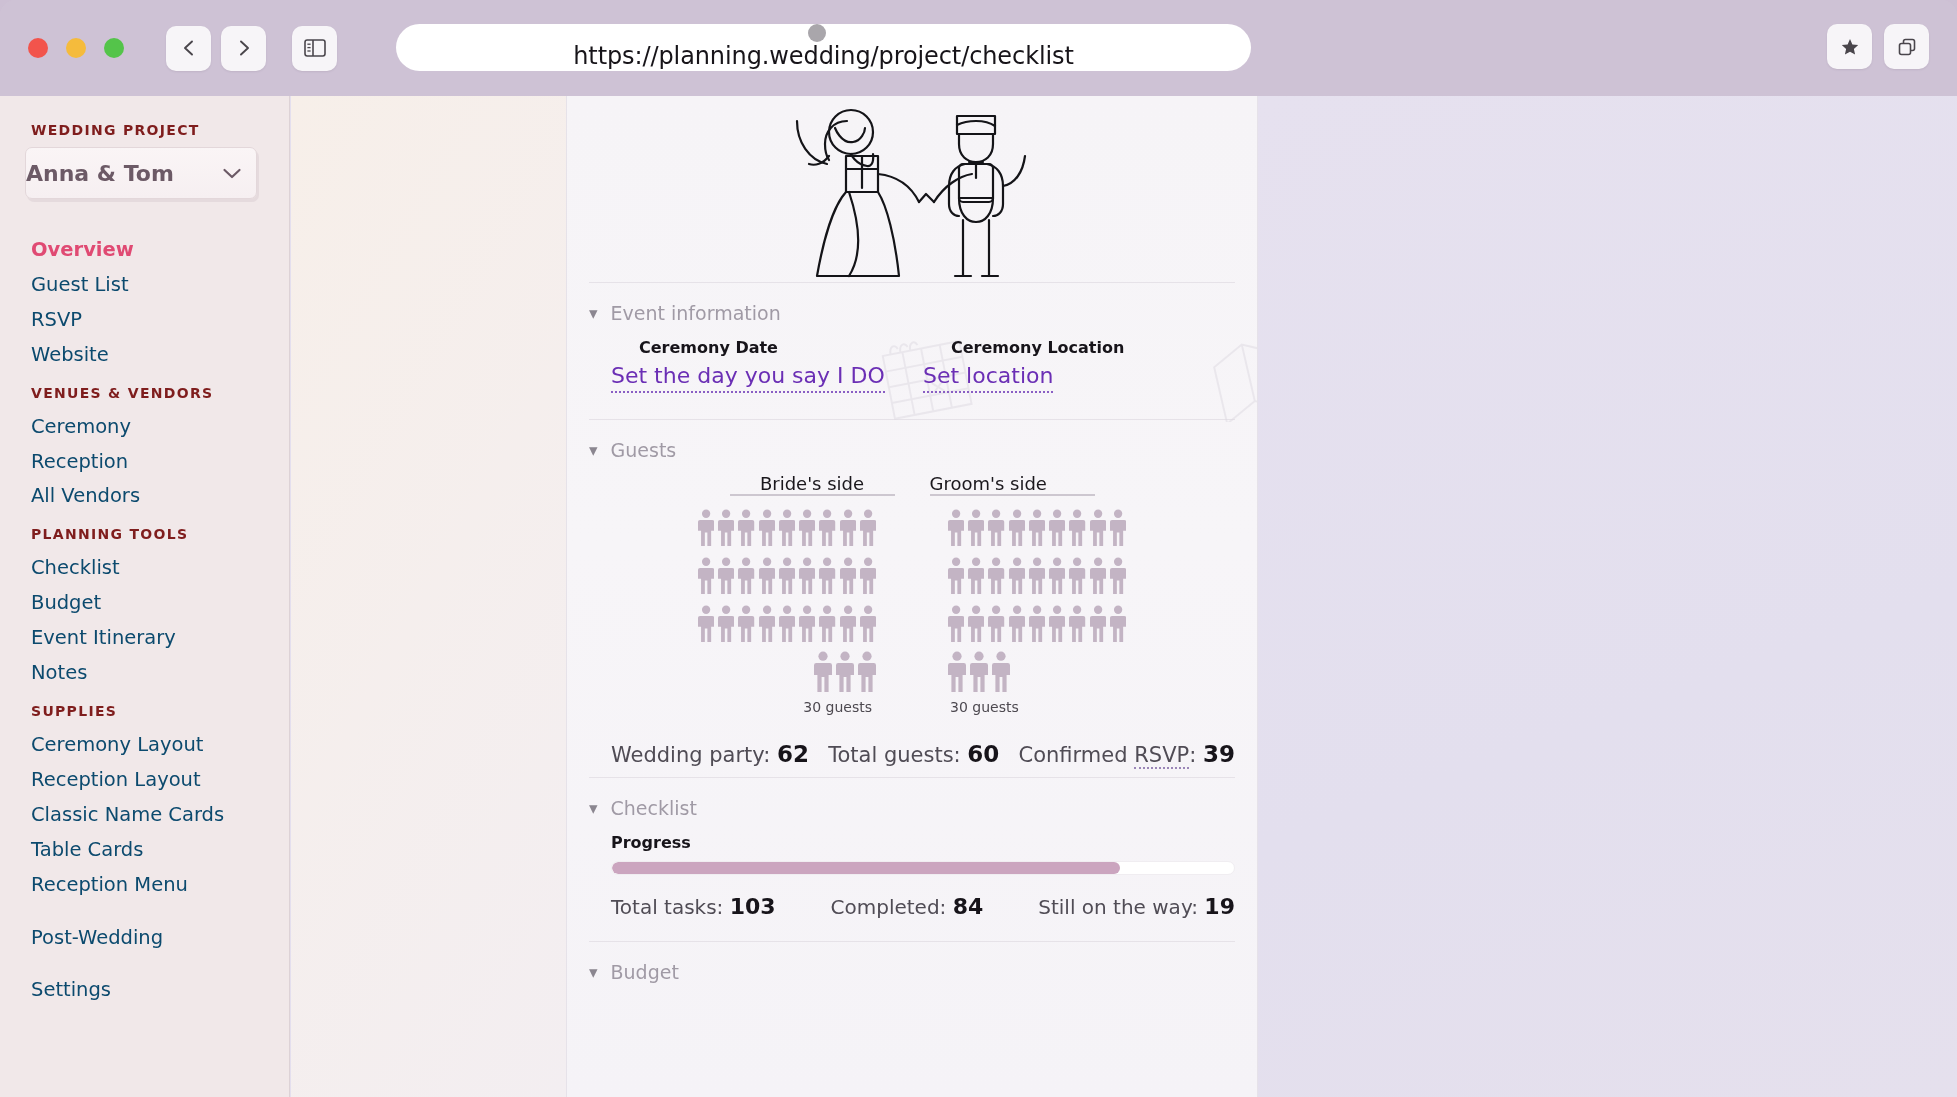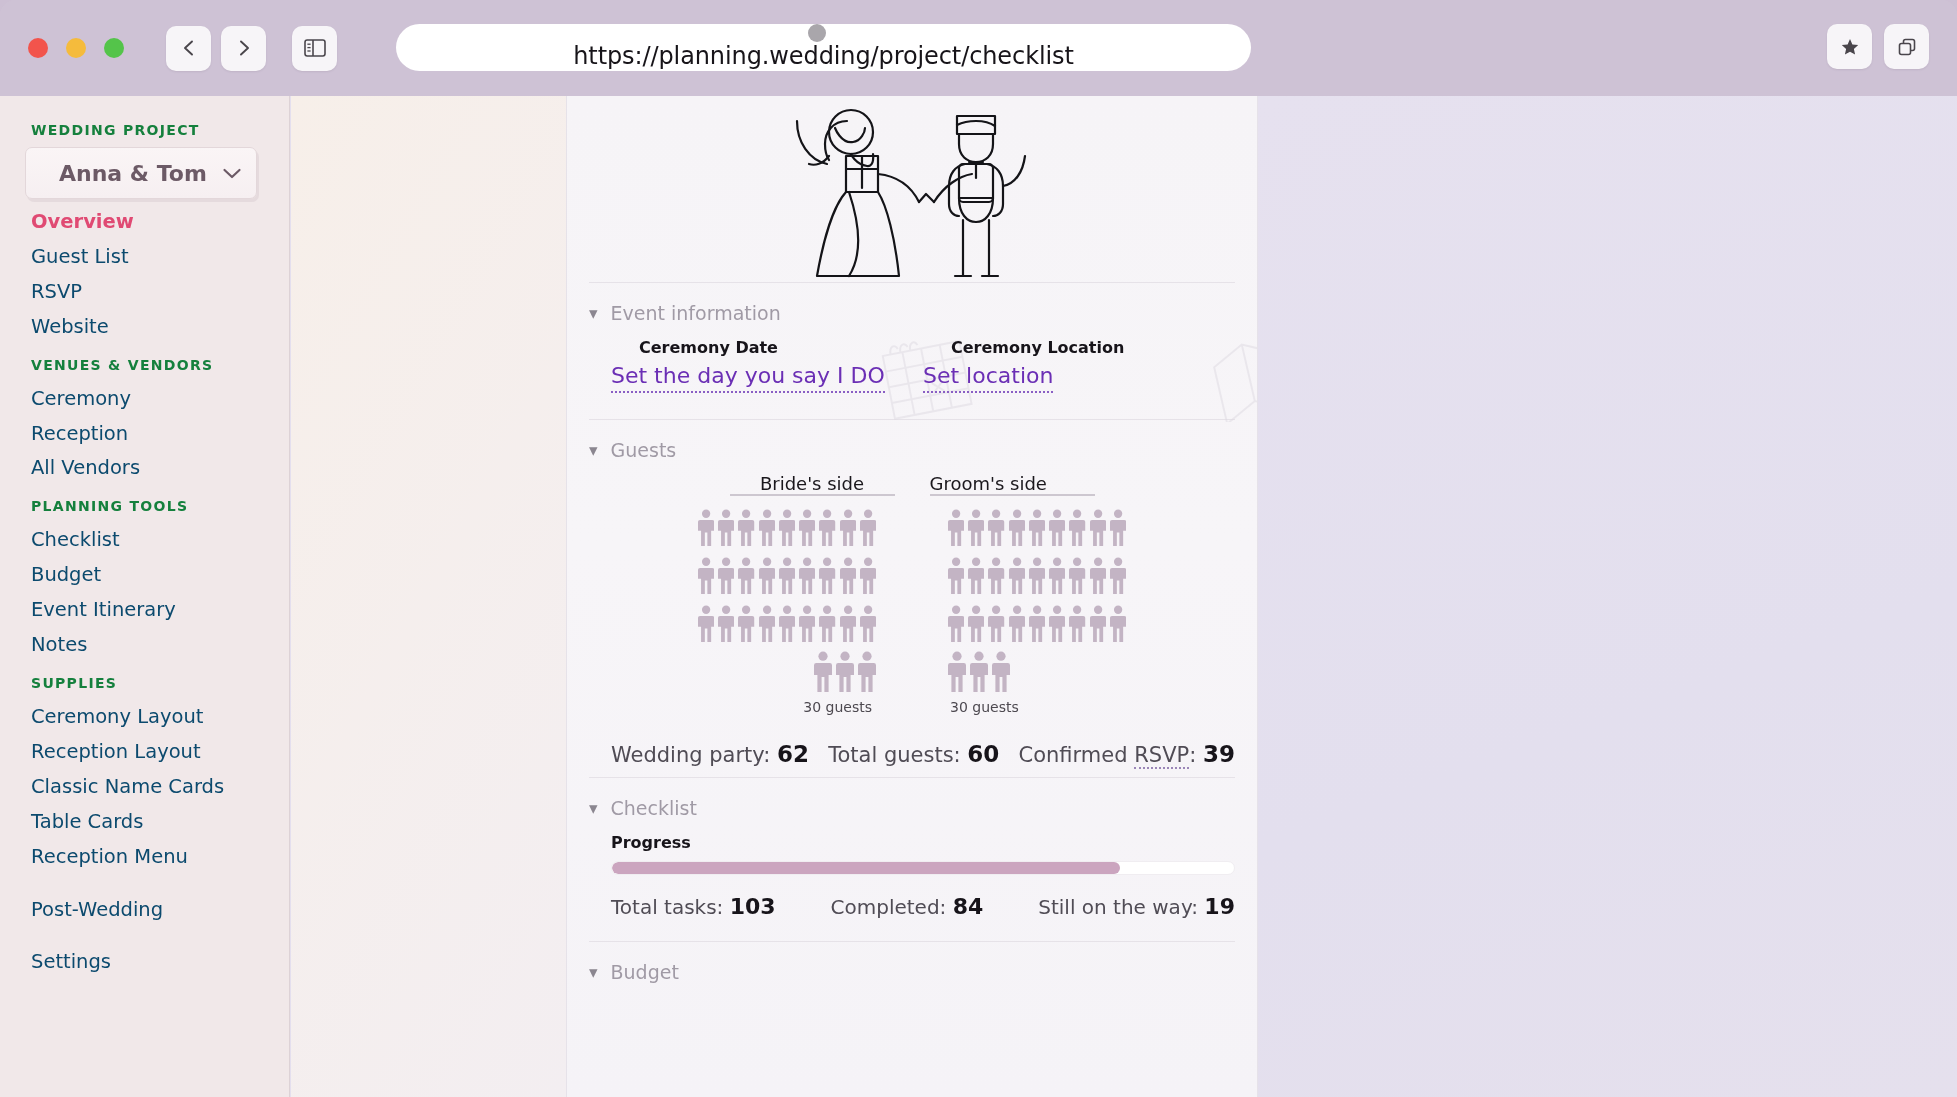--- a/index.html
+++ b/index.html
@@ -76,38 +76,38 @@
   .sidebar {
     position: absolute; left: 0; top: 0;
     width: 290px; height: 1001px;
     background: #f1e8e9;
     border-right: 1px solid #ddd2d6;
     padding-top: 14px;
     overflow: hidden;
   }
   .sidebar-label {
     font-size: 14px; letter-spacing: 1.3px; font-weight: 600;
-    color: #15803d; margin: 12px 0 9px 31px; text-transform: uppercase;
+    color: #7f1d1d; margin: 12px 0 9px 31px; text-transform: uppercase;
   }
   .project-select {
     position: relative;
     margin: 0 0 0 25px;
     width: 232px; height: 52px;
     background: linear-gradient(180deg,#faf5f6,#f6eff1);
     border: 1px solid #e3d7da;
     border-radius: 7px;
     display: flex; align-items: center;
-    padding: 0 14px 0 33px;
+    padding: 0 14px 0 0;
     cursor: pointer;
     box-shadow: 2px 3px 0 rgba(170,150,160,.16);
   }
   .project-select .name {
     font-size: 22px; font-weight: 700; color: #6c5a66; flex: 1;
   }
-  .nav-list { margin-top: 6px; }
+  .nav-list { margin-top: 34px; }
   .nav-item {
     font-size: 19.5px; color: #0c4a6e;
     padding: 4px 0 4px 31px;
     line-height: 1.38;
     cursor: pointer;
   }
   .nav-item.active { color: #e04a73; font-weight: 700; }
   .nav-gap { height: 18px; }
 
   

